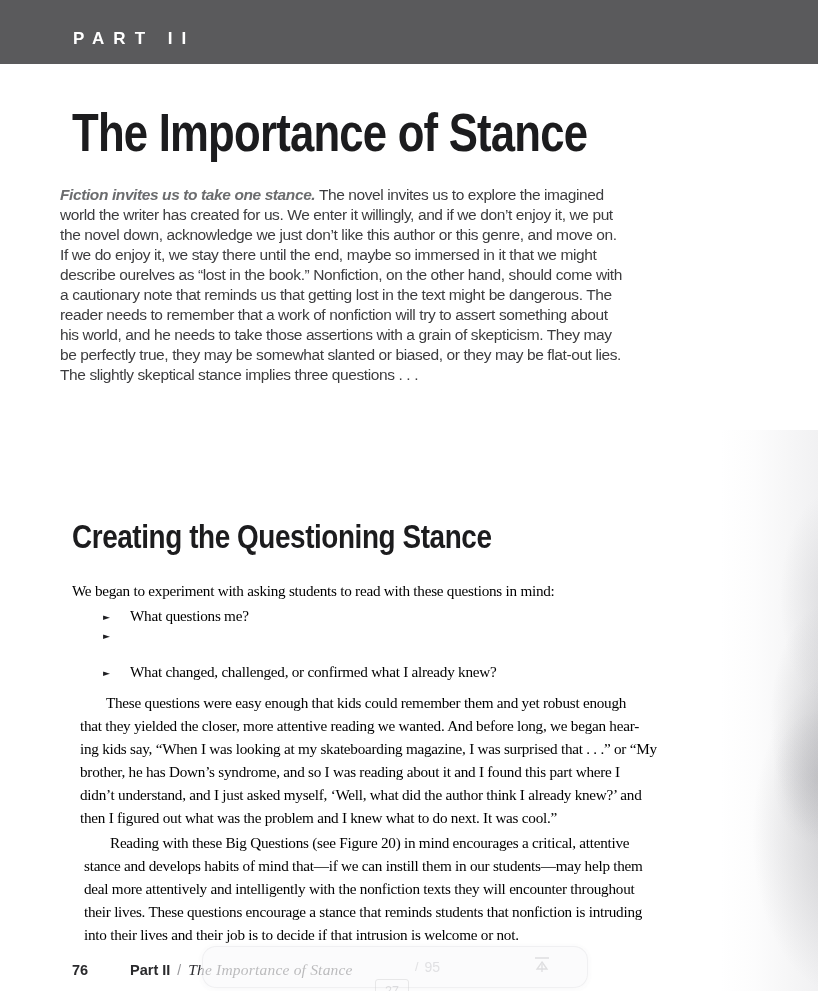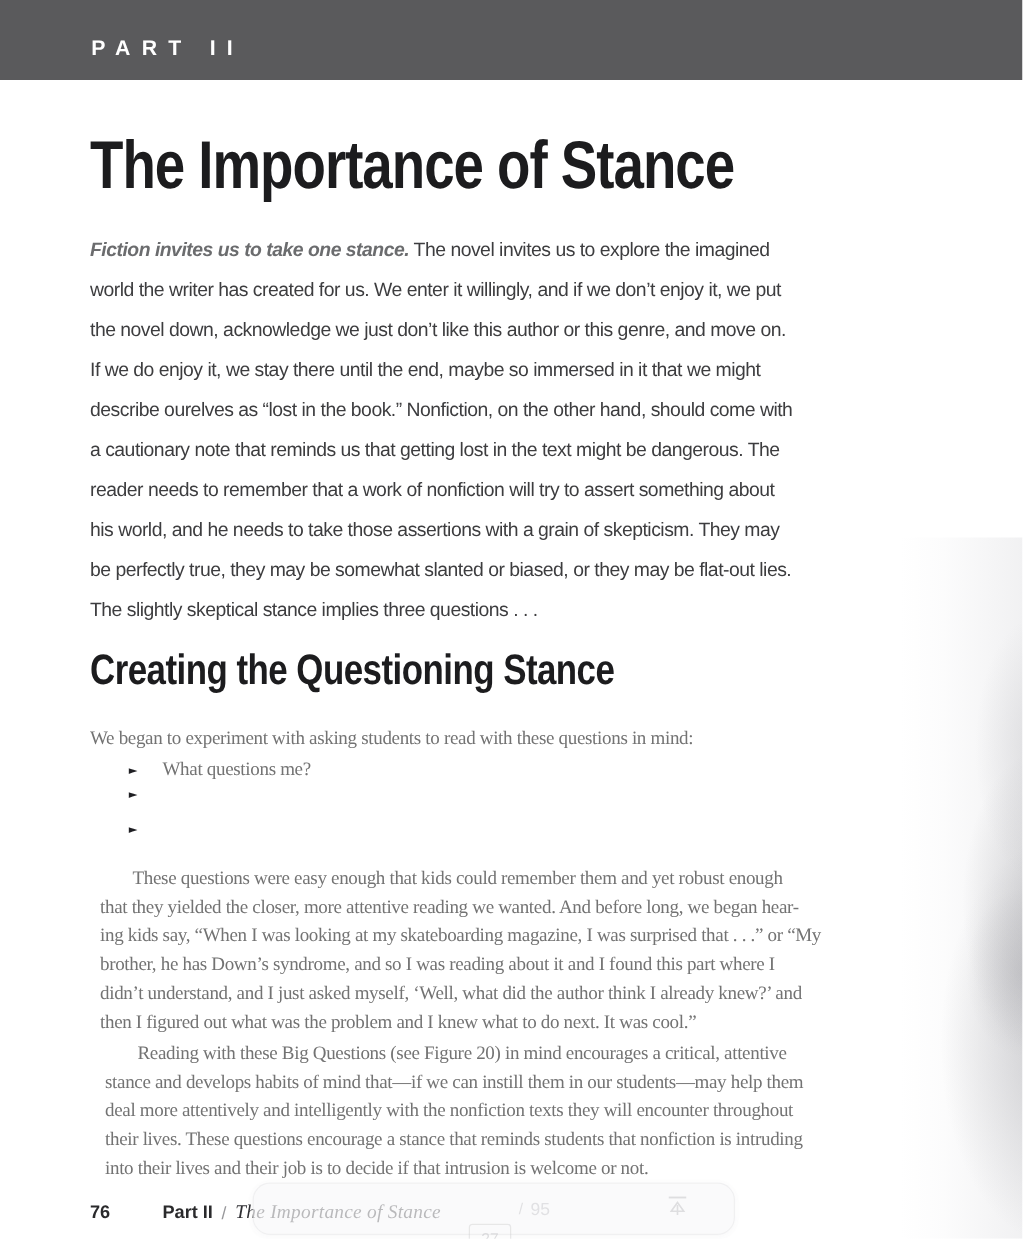--- a/index.html
+++ b/index.html
@@ -13,33 +13,33 @@
   }
   .banner .label{
     color:#ffffff;font-weight:bold;font-size:17px;letter-spacing:9px;line-height:1;
   }
   .title{
     position:absolute;left:72px;top:104px;margin:0;color:#1c1c1e;
     font-size:54px;font-weight:bold;letter-spacing:-1px;line-height:56px;
     transform:scaleX(0.81);transform-origin:left center;white-space:pre;
   }
   .intro{
-    position:absolute;left:72px;top:185px;margin:0;width:700px;
-    font-size:15.5px;letter-spacing:-0.4px;line-height:32px;color:#3d3d3f;
+    position:absolute;left:60px;top:185px;margin:0;width:700px;
+    font-size:15.5px;letter-spacing:-0.4px;line-height:20px;color:#3d3d3f;
     white-space:pre;
   }
   .intro .lead{font-weight:bold;font-style:italic;color:#6b6c6e;}
   .section-heading{
     position:absolute;left:72px;top:516px;margin:0;color:#1c1c1e;
     font-size:34px;font-weight:bold;letter-spacing:-0.5px;line-height:40px;
     transform:scaleX(0.82);transform-origin:left center;white-space:pre;
   }
   .serif{
     font-family:"Liberation Serif","DejaVu Serif",serif;
-    font-size:15.2px;letter-spacing:-0.25px;line-height:23px;color:#737373;
+    font-size:15.2px;letter-spacing:-0.25px;line-height:23px;color:#000000;
     margin:0;white-space:pre;
   }
   .section-intro{position:absolute;left:72px;top:579px;}
   .bullets{
     position:absolute;left:103px;top:604px;margin:0;padding:0;list-style:none;
   }
   .bullets li{display:flex;align-items:baseline;height:28px;}
   .bullets .marker{
     font-family:"DejaVu Sans",sans-serif;font-size:9px;color:#1f1f23;
     width:27px;flex:0 0 27px;transform:translateY(-1px);
@@ -108,20 +108,21 @@
 <ul class="bullets">
   <li>
     <span class="marker">►</span>
     <span class="serif">What questions me?</span>
   </li>
   <li>
     <span class="marker">►</span>
   </li>
   <li>
     <span class="marker">►</span>
+    <span class="serif">What changed, challenged, or confirmed what I already knew?</span>
   </li>
 </ul>
 
 <p class="serif para-1">These questions were easy enough that kids could remember them and yet robust enough
 that they yielded the closer, more attentive reading we wanted. And before long, we began hear-
 ing kids say, “When I was looking at my skateboarding magazine, I was surprised that . . .” or “My
 brother, he has Down’s syndrome, and so I was reading about it and I found this part where I
 didn’t understand, and I just asked myself, ‘Well, what did the author think I already knew?’ and
 then I figured out what was the problem and I knew what to do next. It was cool.”</p>
 

